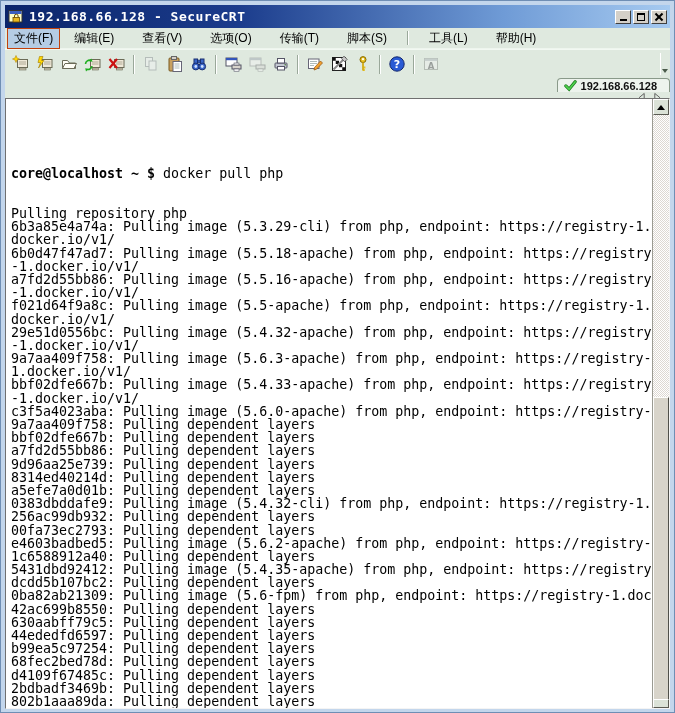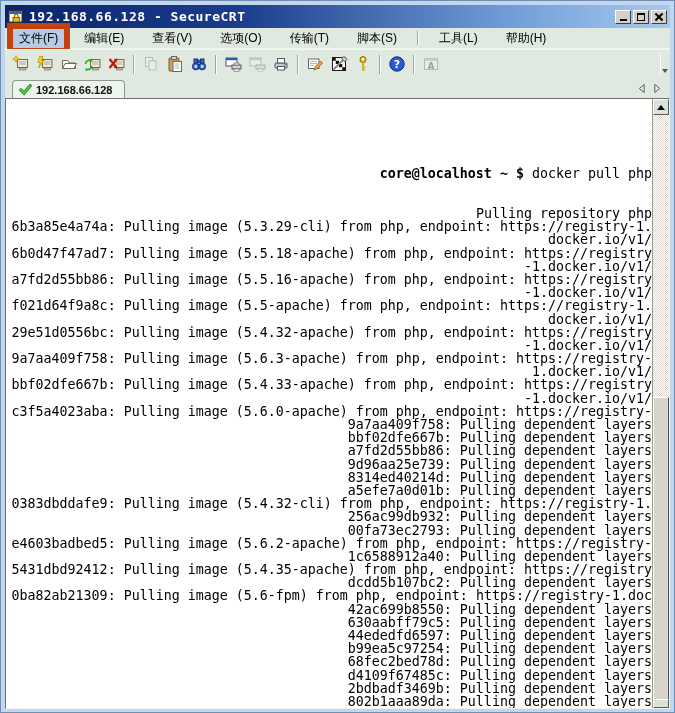--- a/index.html
+++ b/index.html
@@ -39,42 +39,42 @@
 
   
   .menubar {
     position:absolute; top:27px; left:4px; right:4px; height:21px;
     background:#dfe9df; display:flex; align-items:center;
     font-size:12px; color:#000; padding-left:2px;
     border-bottom:1px solid #eef5ee;
   }
   .menu-item { padding:2px 14px; white-space:nowrap; }
   .menu-item.active {
-    background:#b5cce4; border:6px solid #c2410c; padding:1px 6px;
+    background:#b5cce4; border:1px solid #c2410c; padding:1px 6px;
   }
   .menu-sep { width:0; height:14px; border-left:1px solid #9aa89a; border-right:1px solid #fff; margin:0 6px; }
 
   
   .toolbar {
     position:absolute; top:48px; left:4px; right:4px; height:29px;
     background:#dfe9df; display:flex; align-items:center; padding-left:4px;
     border-top:1px solid #f2f8f2;
   }
   .tbtn { width:24px; height:23px; display:flex; align-items:center; justify-content:center;
           background:transparent; border:1px solid transparent; }
   .tbtn.disabled { opacity:.45; filter:grayscale(70%); }
   .tb-sep { width:0; height:19px; border-left:1px solid #9aa89a; border-right:1px solid #fff; margin:0 4px; }
   .tb-overflow { position:absolute; right:1px; top:3px; bottom:3px; width:9px;
     border-left:1px solid #fff; display:flex; align-items:flex-end; justify-content:center; padding-bottom:2px;}
   .tb-overflow i { width:0;height:0;border-left:3px solid transparent;border-right:3px solid transparent;border-top:4px solid #4a5a4a; }
 
   
   .tabbar {
     position:absolute; top:77px; left:4px; right:4px; height:20px;
-    background:#dfe9df; display:flex; align-items:flex-end; padding-left:7px;
+    background:#dfe9df; display:flex; align-items:flex-end; flex-direction:column;
   }
   .tab {
     height:18px; display:flex; align-items:center; gap:4px;
     padding:0 12px 0 6px; background:#edf3ed;
     border:1px solid #8a9a8a; border-bottom:none;
     border-radius:4px 4px 0 0;
     font-size:11px; font-weight:bold; color:#111; white-space:nowrap;
   }
   .tab-arrows { margin-left:auto; margin-right:8px; display:flex; gap:7px; align-items:center; height:100%; }
 
@@ -82,21 +82,21 @@
   .terminal {
     position:absolute; top:97px; left:4px; right:4px; bottom:3px;
     background:#fff; border:1px solid; border-color:#707070 #f4f4f4 #f4f4f4 #707070;
   }
   .term-text {
     position:absolute; inset:0 17px 0 0; overflow:hidden;
     padding:42px 0 0 5px;
     font-family:"DejaVu Sans Mono","Liberation Mono",monospace;
     font-size:13.3px; line-height:13.2px; color:#000; white-space:pre;
   }
-  .tline { height:13.2px;text-align:right; }
+  .tline { height:13.2px; }
   .bold { font-weight:bold; }
   .cmd { margin-left:8px; }
 
   
   .vscroll {
     position:absolute; top:0; right:0; bottom:0; width:17px;
     background-image:conic-gradient(#ffffff 25%, #ddd8d2 0 50%, #ffffff 0 75%, #ddd8d2 0);
     background-size:2px 2px;
     border-left:1px solid #9a9a92;
   }

